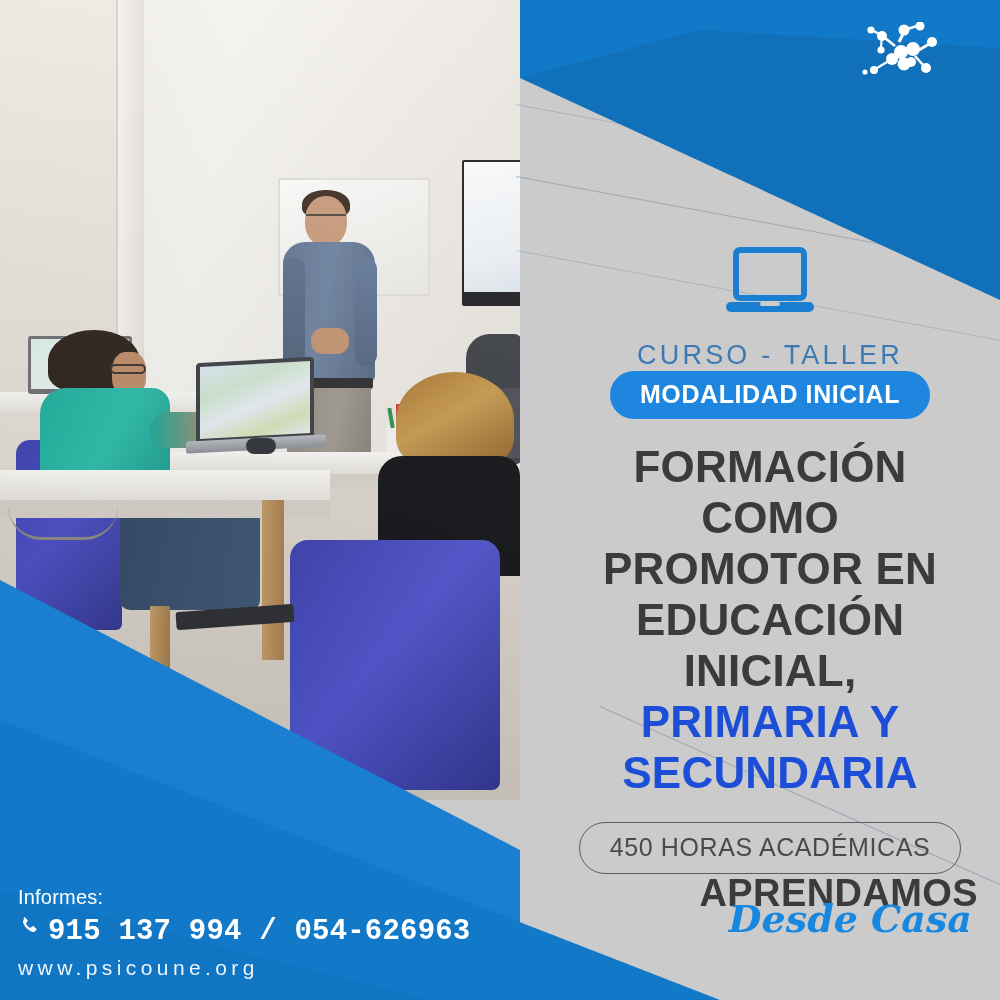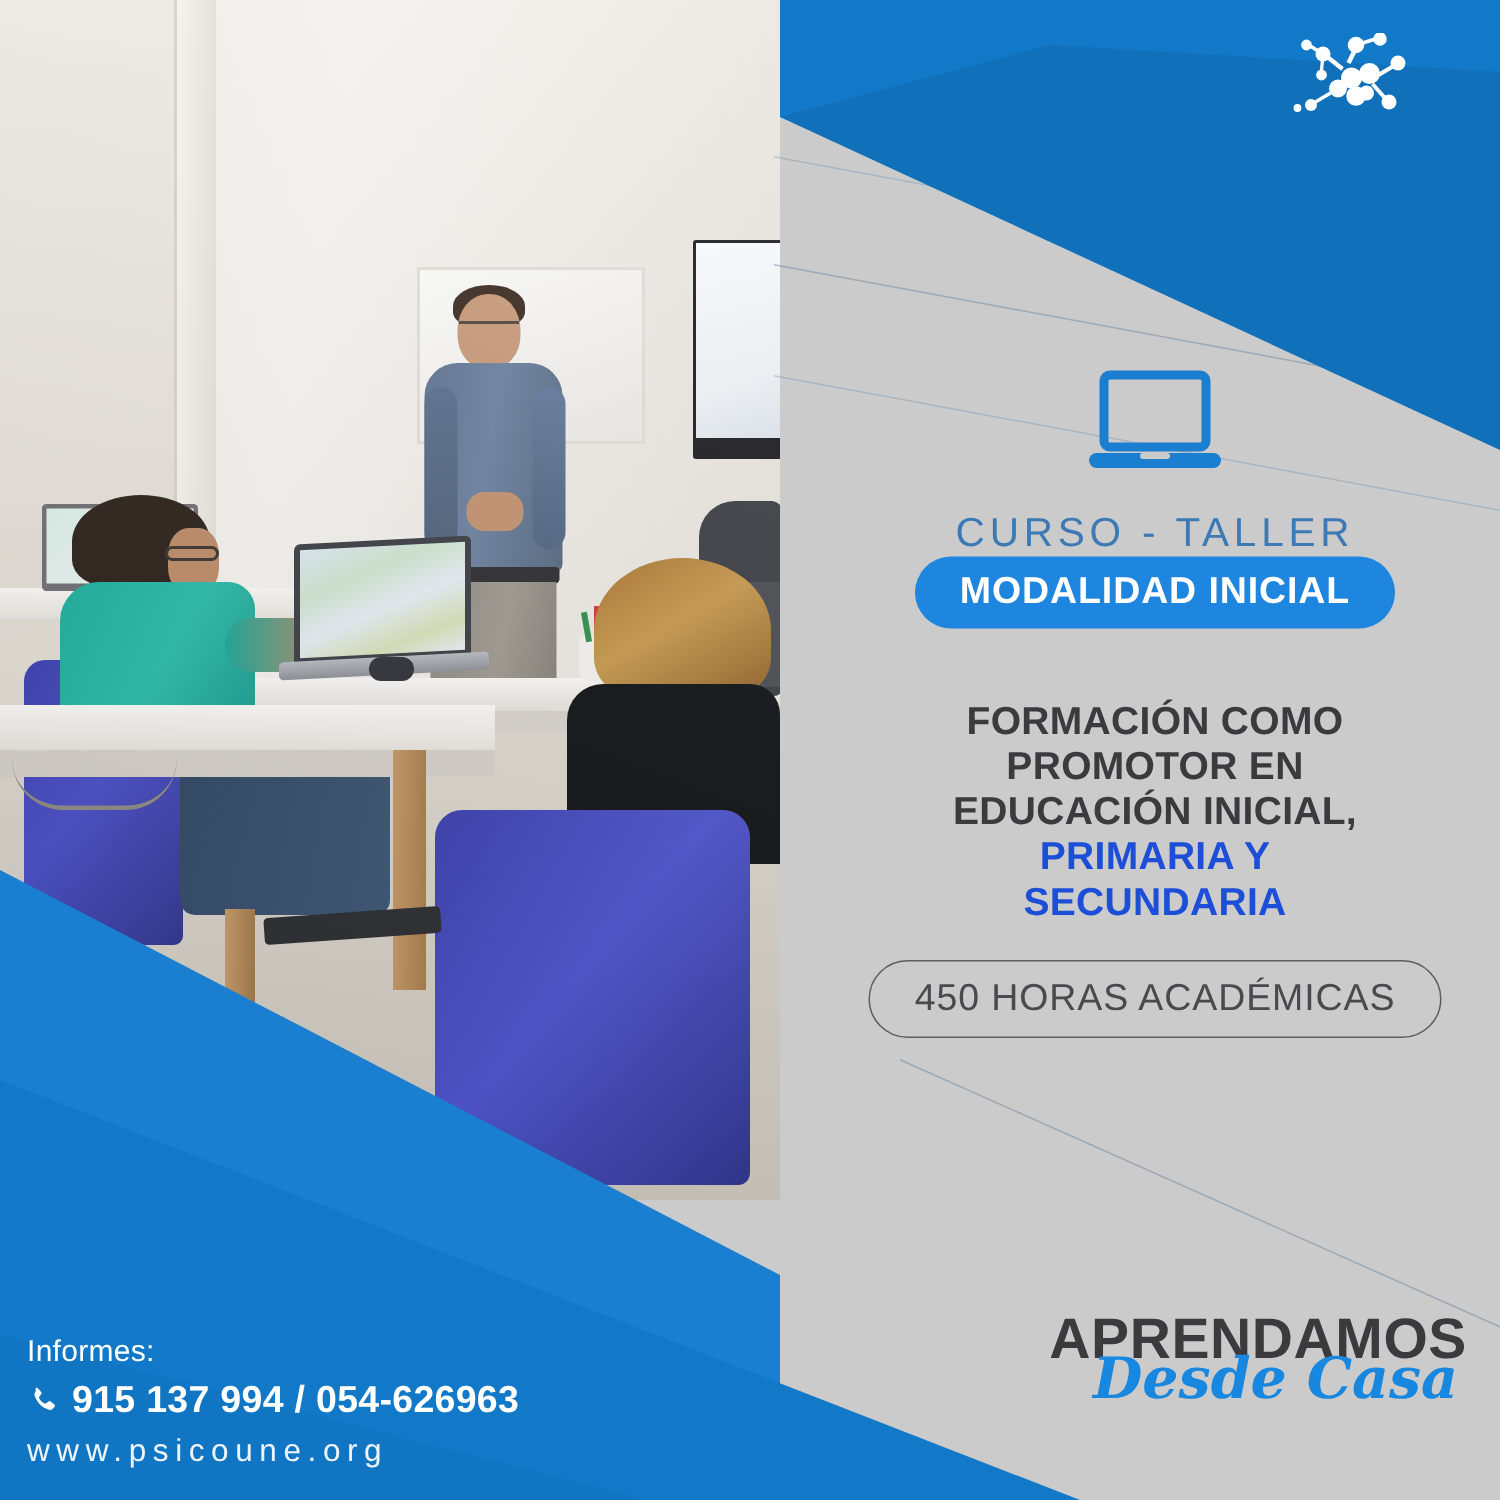--- a/index.html
+++ b/index.html
@@ -279,39 +279,39 @@
   .curso{
     font-size:27px; color:#3d79b5; letter-spacing:3.2px;
     font-weight:400; 
   }
   .badge-virtual{
     display:inline-block; background:#1e86de; color:#ffffff;
     font-size:25px; font-weight:bold; letter-spacing:.6px;
     padding:9px 30px 10px; border-radius:26px; margin-bottom:22px;
   }
   .headline{
-    font-size:26px; font-weight:bold; color:#3b3b3d;
-    line-height:1.16; letter-spacing:.2px;margin-top:24px;
+    font-size:44px; font-weight:bold; color:#3b3b3d;
+    line-height:1.16; letter-spacing:.2px;
   }
   .headline .hl-blue{ color:#1d4ed8; }
   .badge-hours{
     display:inline-block; margin-top:24px;
     border:1.5px solid #5d5d60; border-radius:26px;
     padding:10px 30px 11px; font-size:25px; color:#4a4a4d;
     letter-spacing:.6px;
   }
 
   
   .contact{
     position:absolute; left:18px; bottom:20px; z-index:20; color:#ffffff;
   }
   .contact-title{ font-size:20px; margin-bottom:6px; letter-spacing:.2px; }
   .contact-phone{
-    display:flex; align-items:center; gap:9px;
-    font-size:25px; font-weight:bold; letter-spacing:.2px; margin-bottom:8px;
+    display:flex; gap:9px;
+    font-size:29px; font-weight:bold; letter-spacing:.2px; margin-bottom:8px;font-family:Liberation Mono, monospace;
   }
   .phone-ico{ width:21px; height:21px; flex:0 0 21px; }
   .contact-web{
     font-size:21px; letter-spacing:4.4px; color:#eef4fa; font-weight:300;
   }
 
   
   .tagline{
     position:absolute; right:22px; bottom:34px; z-index:20;
     text-align:right; width:300px; height:92px;

